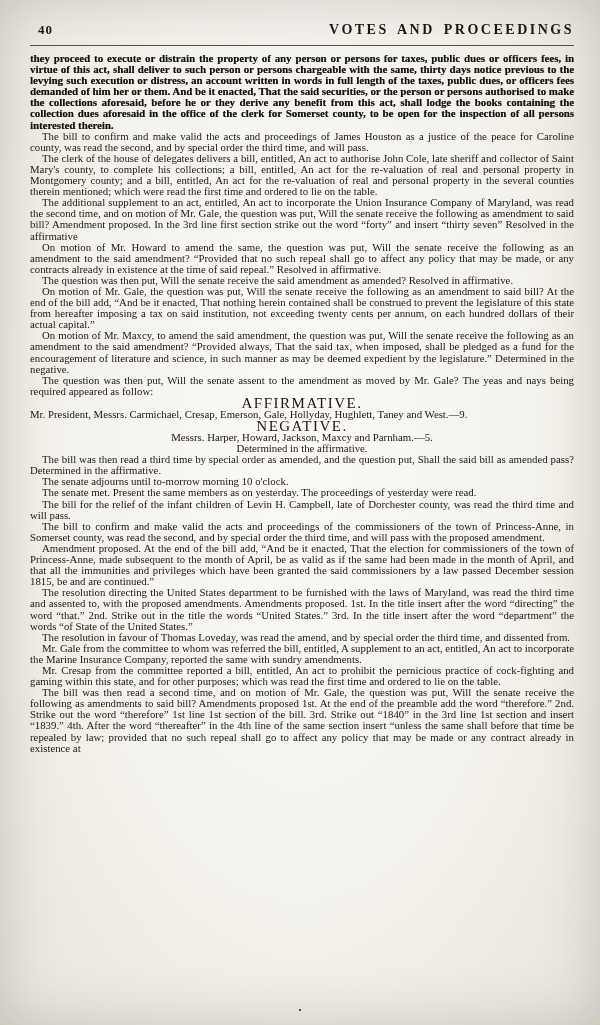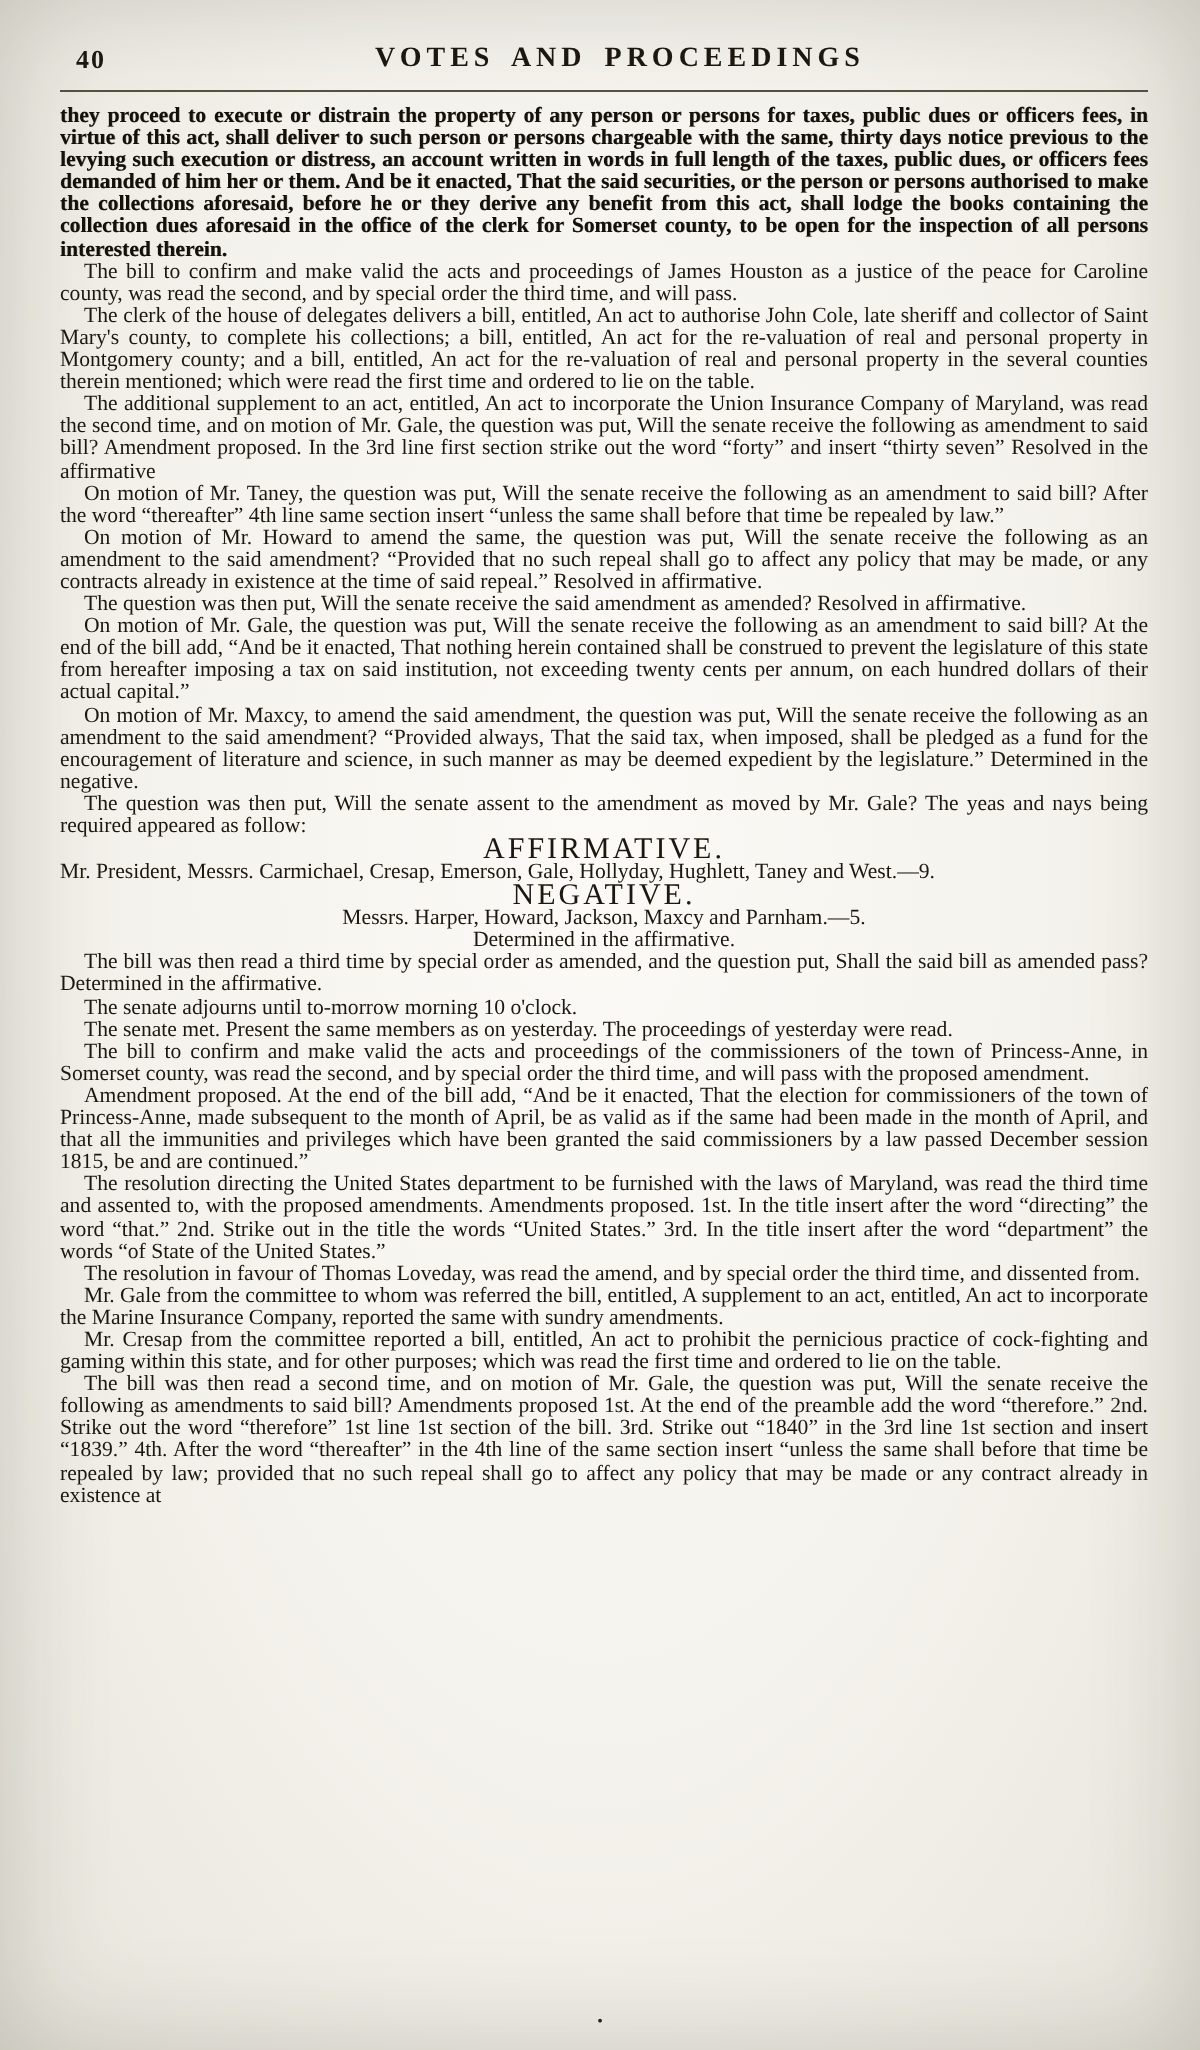--- a/index.html
+++ b/index.html
@@ -21,21 +21,21 @@
   .header {
     position: relative;
     height: 18px;
   }
   .page-number {
     position: absolute; left: 8px; top: 0;
     font-size: 13px; font-weight: bold; letter-spacing: 1px;
   }
   .running-title {
     position: absolute; left: 16px; right: 0; top: 0;
-    text-align: center;
+    text-align: right;
     font-size: 14px; font-weight: bold; letter-spacing: 2.5px;
     word-spacing: 3px;
   }
   .header-rule {
     border: none;
     border-top: 1px solid #55503f;
     margin: 5px 0 7px 0;
   }
   .body-text {
     font-size: 10.8px;
@@ -77,34 +77,34 @@
     <span class="running-title">VOTES AND PROCEEDINGS</span>
   </header>
 
   <hr class="header-rule">
 
   <main class="body-text">
     <p class="para-flush inked">they proceed to execute or distrain the property of any person or persons for taxes, public dues or officers fees, in virtue of this act, shall deliver to such person or persons chargeable with the same, thirty days notice previous to the levying such execution or distress, an account written in words in full length of the taxes, public dues, or officers fees demanded of him her or them. And be it enacted, That the said securities, or the person or persons authorised to make the collections aforesaid, before he or they derive any benefit from this act, shall lodge the books containing the collection dues aforesaid in the office of the clerk for Somerset county, to be open for the inspection of all persons interested therein.</p>
     <p class="para">The bill to confirm and make valid the acts and proceedings of James Houston as a justice of the peace for Caroline county, was read the second, and by special order the third time, and will pass.</p>
     <p class="para">The clerk of the house of delegates delivers a bill, entitled, An act to authorise John Cole, late sheriff and collector of Saint Mary's county, to complete his collections; a bill, entitled, An act for the re-valuation of real and personal property in Montgomery county; and a bill, entitled, An act for the re-valuation of real and personal property in the several counties therein mentioned; which were read the first time and ordered to lie on the table.</p>
     <p class="para">The additional supplement to an act, entitled, An act to incorporate the Union Insurance Company of Maryland, was read the second time, and on motion of Mr. Gale, the question was put, Will the senate receive the following as amendment to said bill?  Amendment proposed.  In the 3rd line first section strike out the word “forty” and insert “thirty seven”  Resolved in the affirmative</p>
-    <p class="para">On motion of Mr. Taney, the question was put, Will the senate receive the following as an amendment to said bill?  After the word “thereafter” 4th line same section insert “unless the same shall before that time be repealed by law.”</p>
     <p class="para">On motion of Mr. Howard to amend the same, the question was put, Will the senate receive the following as an amendment to the said amendment?  “Provided that no such repeal shall go to affect any policy that may be made, or any contracts already in existence at the time of said repeal.”  Resolved in affirmative.</p>
     <p class="para">The question was then put, Will the senate receive the said amendment as amended?  Resolved in affirmative.</p>
     <p class="para">On motion of Mr. Gale, the question was put, Will the senate receive the following as an amendment to said bill?  At the end of the bill add, “And be it enacted, That nothing herein contained shall be construed to prevent the legislature of this state from hereafter imposing a tax on said institution, not exceeding twenty cents per annum, on each hundred dollars of their actual capital.”</p>
     <p class="para">On motion of Mr. Maxcy, to amend the said amendment, the question was put, Will the senate receive the following as an amendment to the said amendment?  “Provided always, That the said tax, when imposed, shall be pledged as a fund for the encouragement of literature and science, in such manner as may be deemed expedient by the legislature.”  Determined in the negative.</p>
     <p class="para">The question was then put, Will the senate assent to the amendment as moved by Mr. Gale?  The yeas and nays being required appeared as follow:</p>
     <p class="center caps">AFFIRMATIVE.</p>
     <p class="para-flush">Mr. President, Messrs. Carmichael, Cresap, Emerson, Gale, Hollyday, Hughlett, Taney and West.—9.</p>
     <p class="center caps">NEGATIVE.</p>
     <p class="center">Messrs. Harper, Howard, Jackson, Maxcy and Parnham.—5.</p>
     <p class="center">Determined in the affirmative.</p>
     <p class="para">The bill was then read a third time by special order as amended, and the question put, Shall the said bill as amended pass?  Determined in the affirmative.</p>
     <p class="para">The senate adjourns until to-morrow morning 10 o'clock.</p>
     <p class="para">The senate met.  Present the same members as on yesterday.  The proceedings of yesterday were read.</p>
+    <p class="para">The bill for the relief of the infant children of Levin H. Campbell, late of Dorchester county, was read the third time and will pass.</p>
     <p class="para">The bill to confirm and make valid the acts and proceedings of the commissioners of the town of Princess-Anne, in Somerset county, was read the second, and by special order the third time, and will pass with the proposed amendment.</p>
     <p class="para">Amendment proposed.  At the end of the bill add, “And be it enacted, That the election for commissioners of the town of Princess-Anne, made subsequent to the month of April, be as valid as if the same had been made in the month of April, and that all the immunities and privileges which have been granted the said commissioners by a law passed December session 1815, be and are continued.”</p>
     <p class="para">The resolution directing the United States department to be furnished with the laws of Maryland, was read the third time and assented to, with the proposed amendments.  Amendments proposed.  1st. In the title insert after the word “directing” the word “that.”  2nd. Strike out in the title the words “United States.”  3rd. In the title insert after the word “department” the words “of State of the United States.”</p>
     <p class="para">The resolution in favour of Thomas Loveday, was read the amend, and by special order the third time, and dissented from.</p>
     <p class="para">Mr. Gale from the committee to whom was referred the bill, entitled, A supplement to an act, entitled, An act to incorporate the Marine Insurance Company, reported the same with sundry amendments.</p>
     <p class="para">Mr. Cresap from the committee reported a bill, entitled, An act to prohibit the pernicious practice of cock-fighting and gaming within this state, and for other purposes; which was read the first time and ordered to lie on the table.</p>
     <p class="para">The bill was then read a second time, and on motion of Mr. Gale, the question was put, Will the senate receive the following as amendments to said bill?  Amendments proposed  1st. At the end of the preamble add the word “therefore.”  2nd. Strike out the word “therefore” 1st line 1st section of the bill.  3rd. Strike out “1840” in the 3rd line 1st section and insert “1839.”  4th. After the word “thereafter” in the 4th line of the same section insert “unless the same shall before that time be repealed by law; provided that no such repeal shall go to affect any policy that may be made or any contract already in existence at</p>
   </main>
 
   <div class="footer-mark">•</div>

